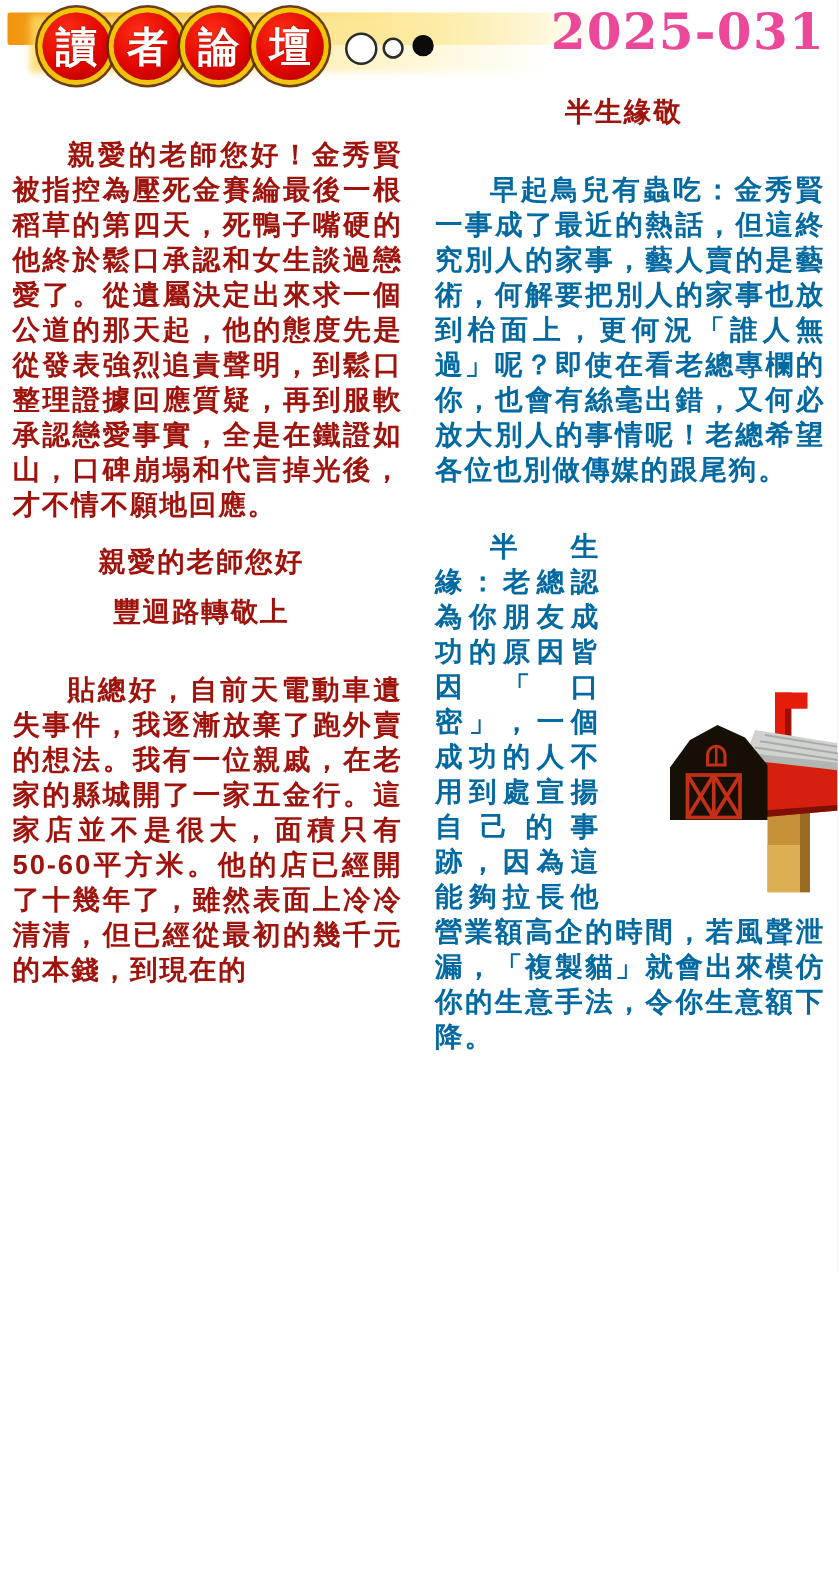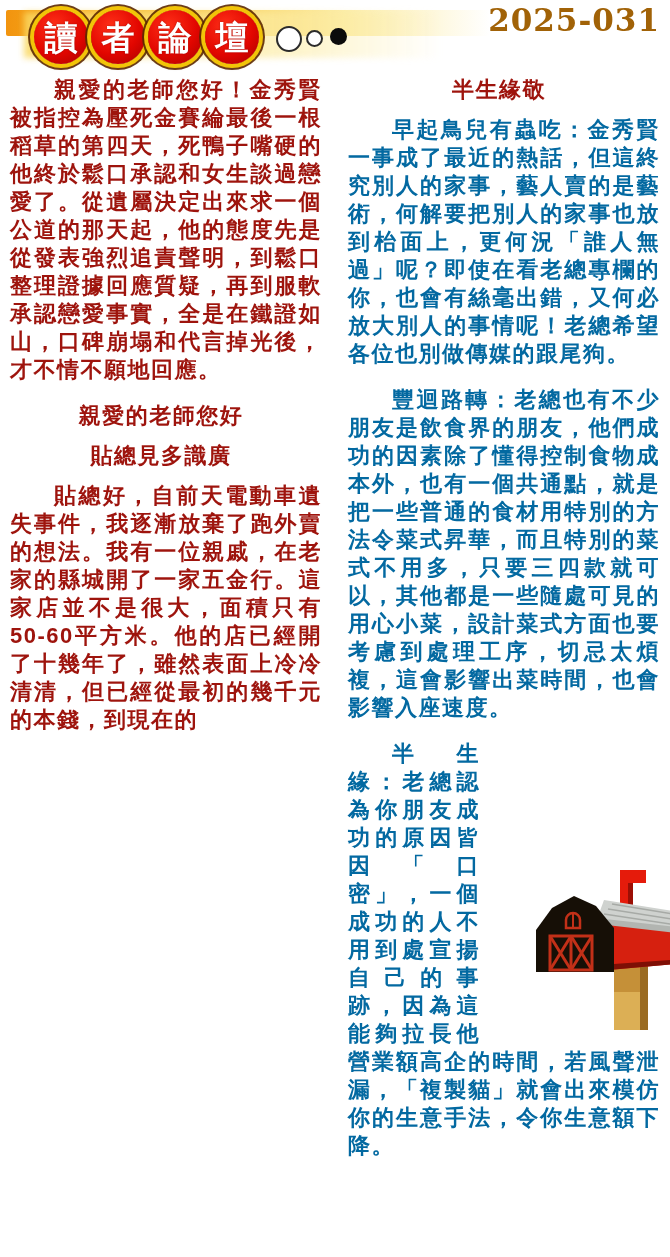--- a/index.html
+++ b/index.html
@@ -34,37 +34,37 @@
     font-style:normal;color:#ffffff;font-weight:900;font-size:33px;line-height:1;
     text-shadow:0 0 2px rgba(120,0,0,.6);
   }
   .dot{position:absolute;border-radius:50%;}
   .dot-a{left:276px;top:26px;width:22px;height:22px;background:#fff;border:2px solid #2b2b2b;}
   .dot-b{left:306px;top:30px;width:13px;height:13px;background:#fff;border:2px solid #2b2b2b;}
   .dot-c{left:330px;top:28px;width:17px;height:17px;background:#0b0b0b;}
   .issue{
     position:absolute;right:10px;top:2px;
     font-family:"DejaVu Serif","Liberation Serif",serif;
-    font-weight:700;font-size:31px;color:#a16207;letter-spacing:1px;
+    font-weight:700;font-size:40px;color:#ec4899;letter-spacing:1px;
   }
 
   
   .content{
     position:absolute;top:64px;left:0;width:670px;
     display:flex;gap:26px;padding:0 10px;box-sizing:border-box;
   }
   .col{width:312px;}
   .col-left{padding-top:12px;}
   .blk{
     margin:0 0 18px 0;
     font-size:22px;line-height:28px;font-weight:700;
     letter-spacing:1.5px;
     text-align:justify;text-justify:inter-ideograph;
   }
-  .indent{text-indent:2em;}
+  .indent{text-indent:2em;margin-top:34px;}
   .sig{margin:12px 0;text-align:center;padding-right:10px;text-indent:0;}
   .red{color:#9e140d;}
   .black{color:#0369a1;}
 
   
   .mailbox{
     float:right;width:176px;height:164px;
     margin:126px 0 0 4px;
     shape-outside:margin-box;
   }
@@ -94,27 +94,26 @@
     <span class="dot dot-a"></span>
     <span class="dot dot-b"></span>
     <span class="dot dot-c"></span>
     <div class="issue">2025-031</div>
   </div>
 
   <div class="content">
     <div class="col col-left">
         <p class="blk body red indent"><span>親愛的老師您好！金秀賢被指控為壓死金賽綸最後一根稻草的第四天，死鴨子嘴硬的他終於鬆口承認和女生談過戀愛了。從遺屬決定出來求一個公道的那天起，他的態度先是從發表強烈追責聲明，到鬆口整理證據回應質疑，再到服軟承認戀愛事實，全是在鐵證如山，口碑崩塌和代言掉光後，才不情不願地回應。</span></p>
         <p class="blk sig red"><span>親愛的老師您好</span></p>
-        <p class="blk sig red"><span>貼總見多識廣</span></p>
+        <p class="blk sig red"><span>豐迴路轉敬上</span></p>
         <p class="blk body red indent"><span>貼總好，自前天電動車遺失事件，我逐漸放棄了跑外賣的想法。我有一位親戚，在老家的縣城開了一家五金行。這家店並不是很大，面積只有50-60平方米。他的店已經開了十幾年了，雖然表面上冷冷清清，但已經從最初的幾千元的本錢，到現在的</span></p>
       </div>
     <div class="col col-right">
         <p class="blk sig red"><span>半生緣敬</span></p>
         <p class="blk body black indent"><span>早起鳥兒有蟲吃：金秀賢一事成了最近的熱話，但這終究別人的家事，藝人賣的是藝術，何解要把別人的家事也放到枱面上，更何況「誰人無過」呢？即使在看老總專欄的你，也會有絲毫出錯，又何必放大別人的事情呢！老總希望各位也別做傳媒的跟尾狗。</span></p>
-        <p class="blk body black indent"><span>豐迴路轉：老總也有不少朋友是飲食界的朋友，他們成功的因素除了懂得控制食物成本外，也有一個共通點，就是把一些普通的食材用特別的方法令菜式昇華，而且特別的菜式不用多，只要三四款就可以，其他都是一些隨處可見的用心小菜，設計菜式方面也要考慮到處理工序，切忌太煩複，這會影響出菜時間，也會影響入座速度。</span></p>
         <p class="blk body black indent">
   <span class="mailbox"><svg viewBox="0 0 176 164" width="176" height="164" xmlns="http://www.w3.org/2000/svg">
 
     <rect x="86" y="88" width="34" height="76" fill="#c59038"></rect>
     <rect x="112" y="88" width="8" height="76" fill="#9a6b22"></rect>
     <rect x="86" y="126" width="26" height="38" fill="#dcaf55"></rect>
 
     <rect x="92" y="4" width="26" height="13" fill="#e51b0b"></rect>
     <rect x="92" y="4" width="13" height="64" fill="#e51b0b"></rect>
     <rect x="100" y="17" width="5" height="51" fill="#9c0f05"></rect>

